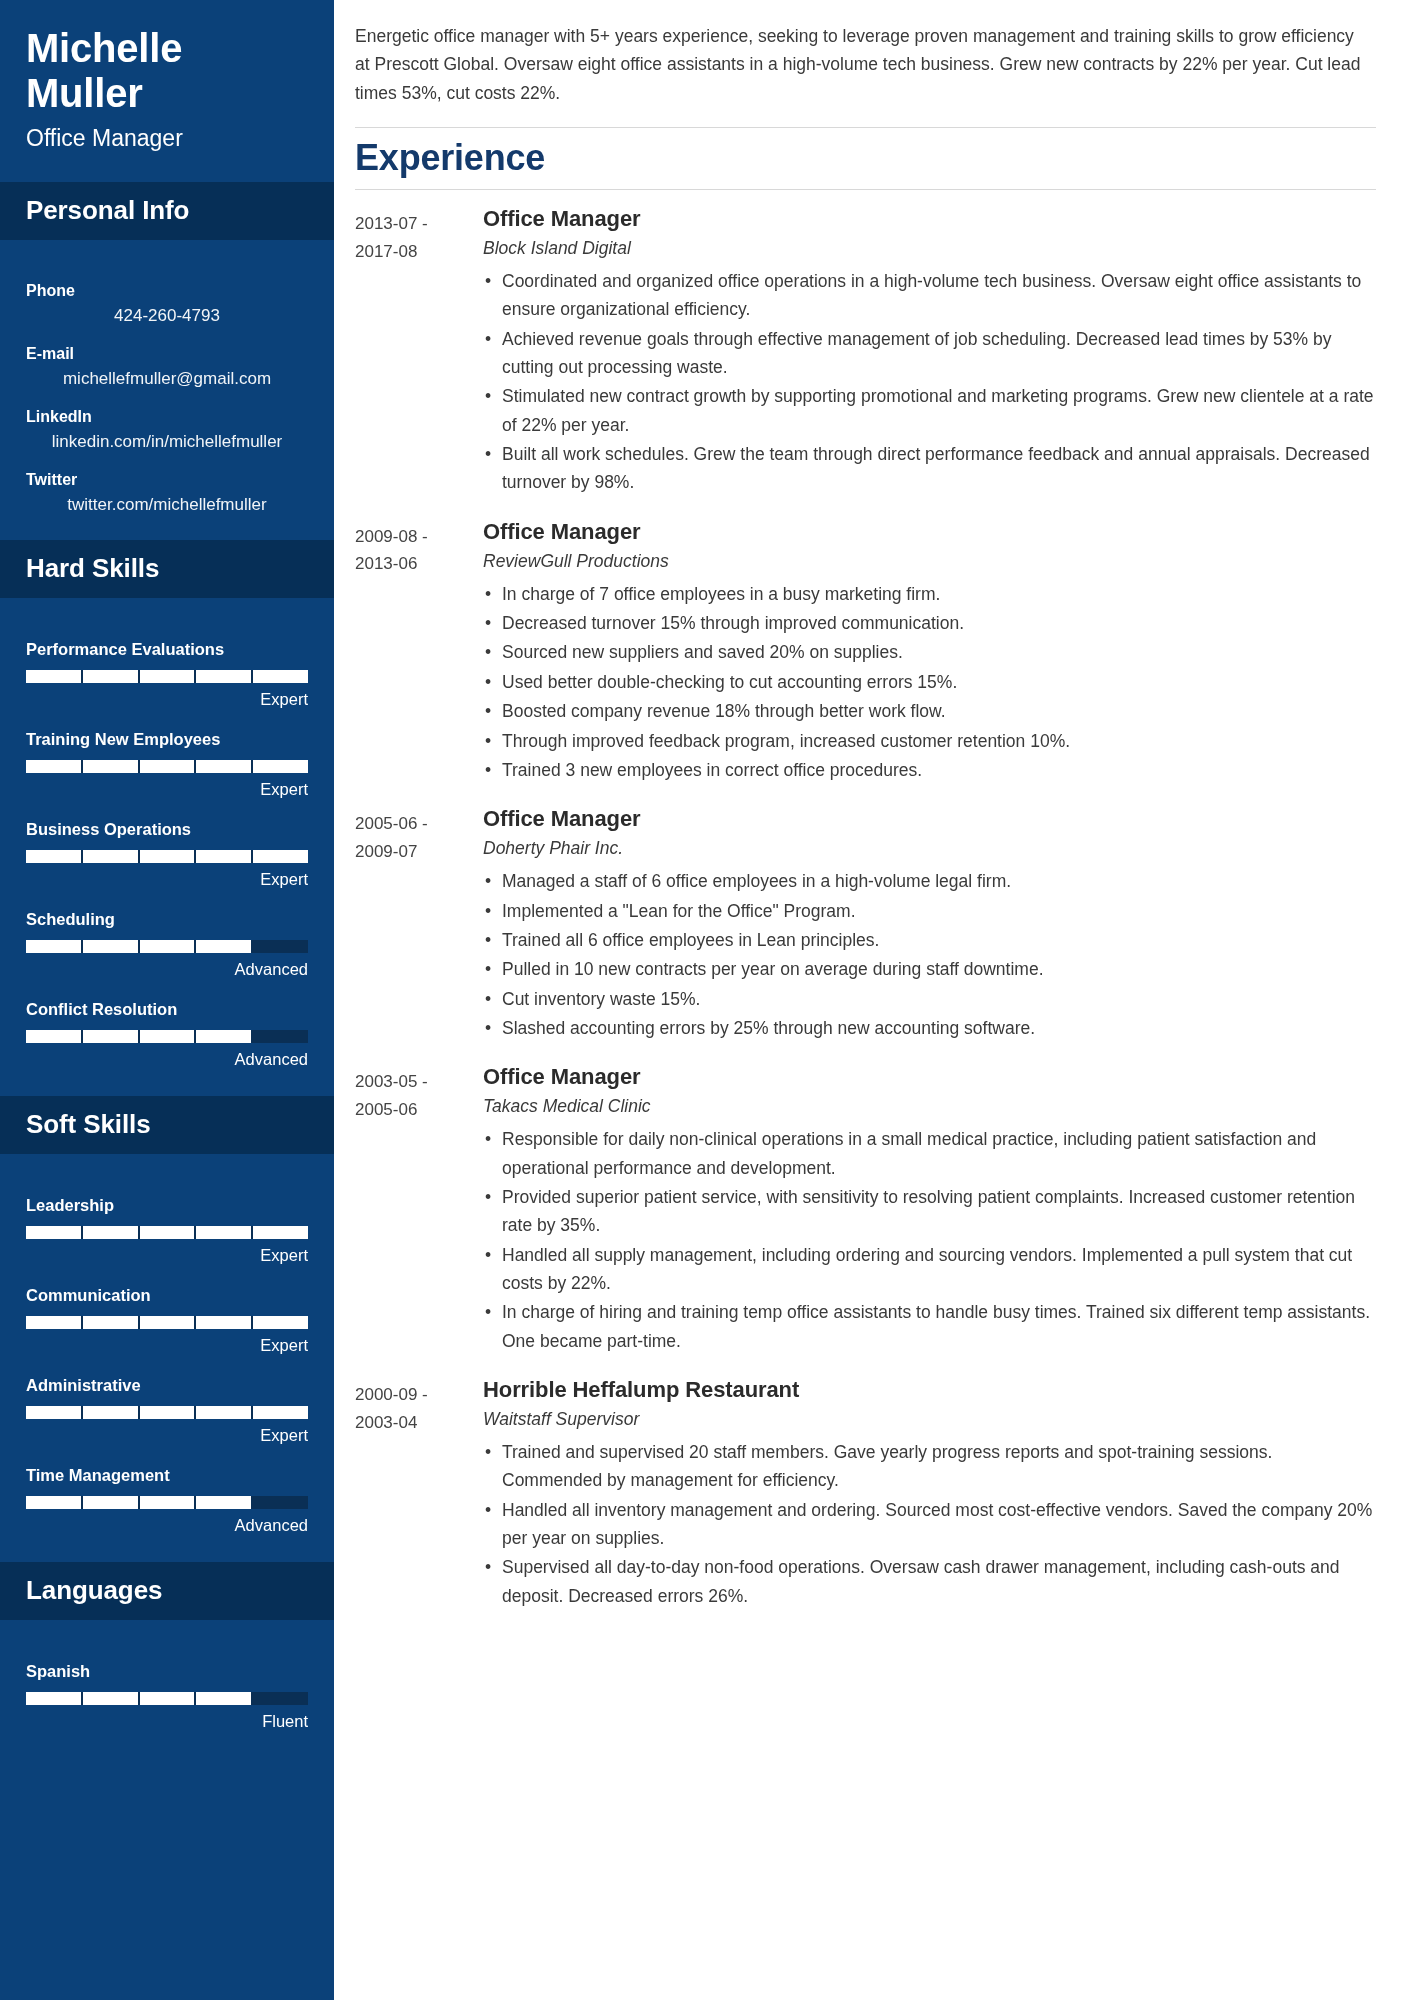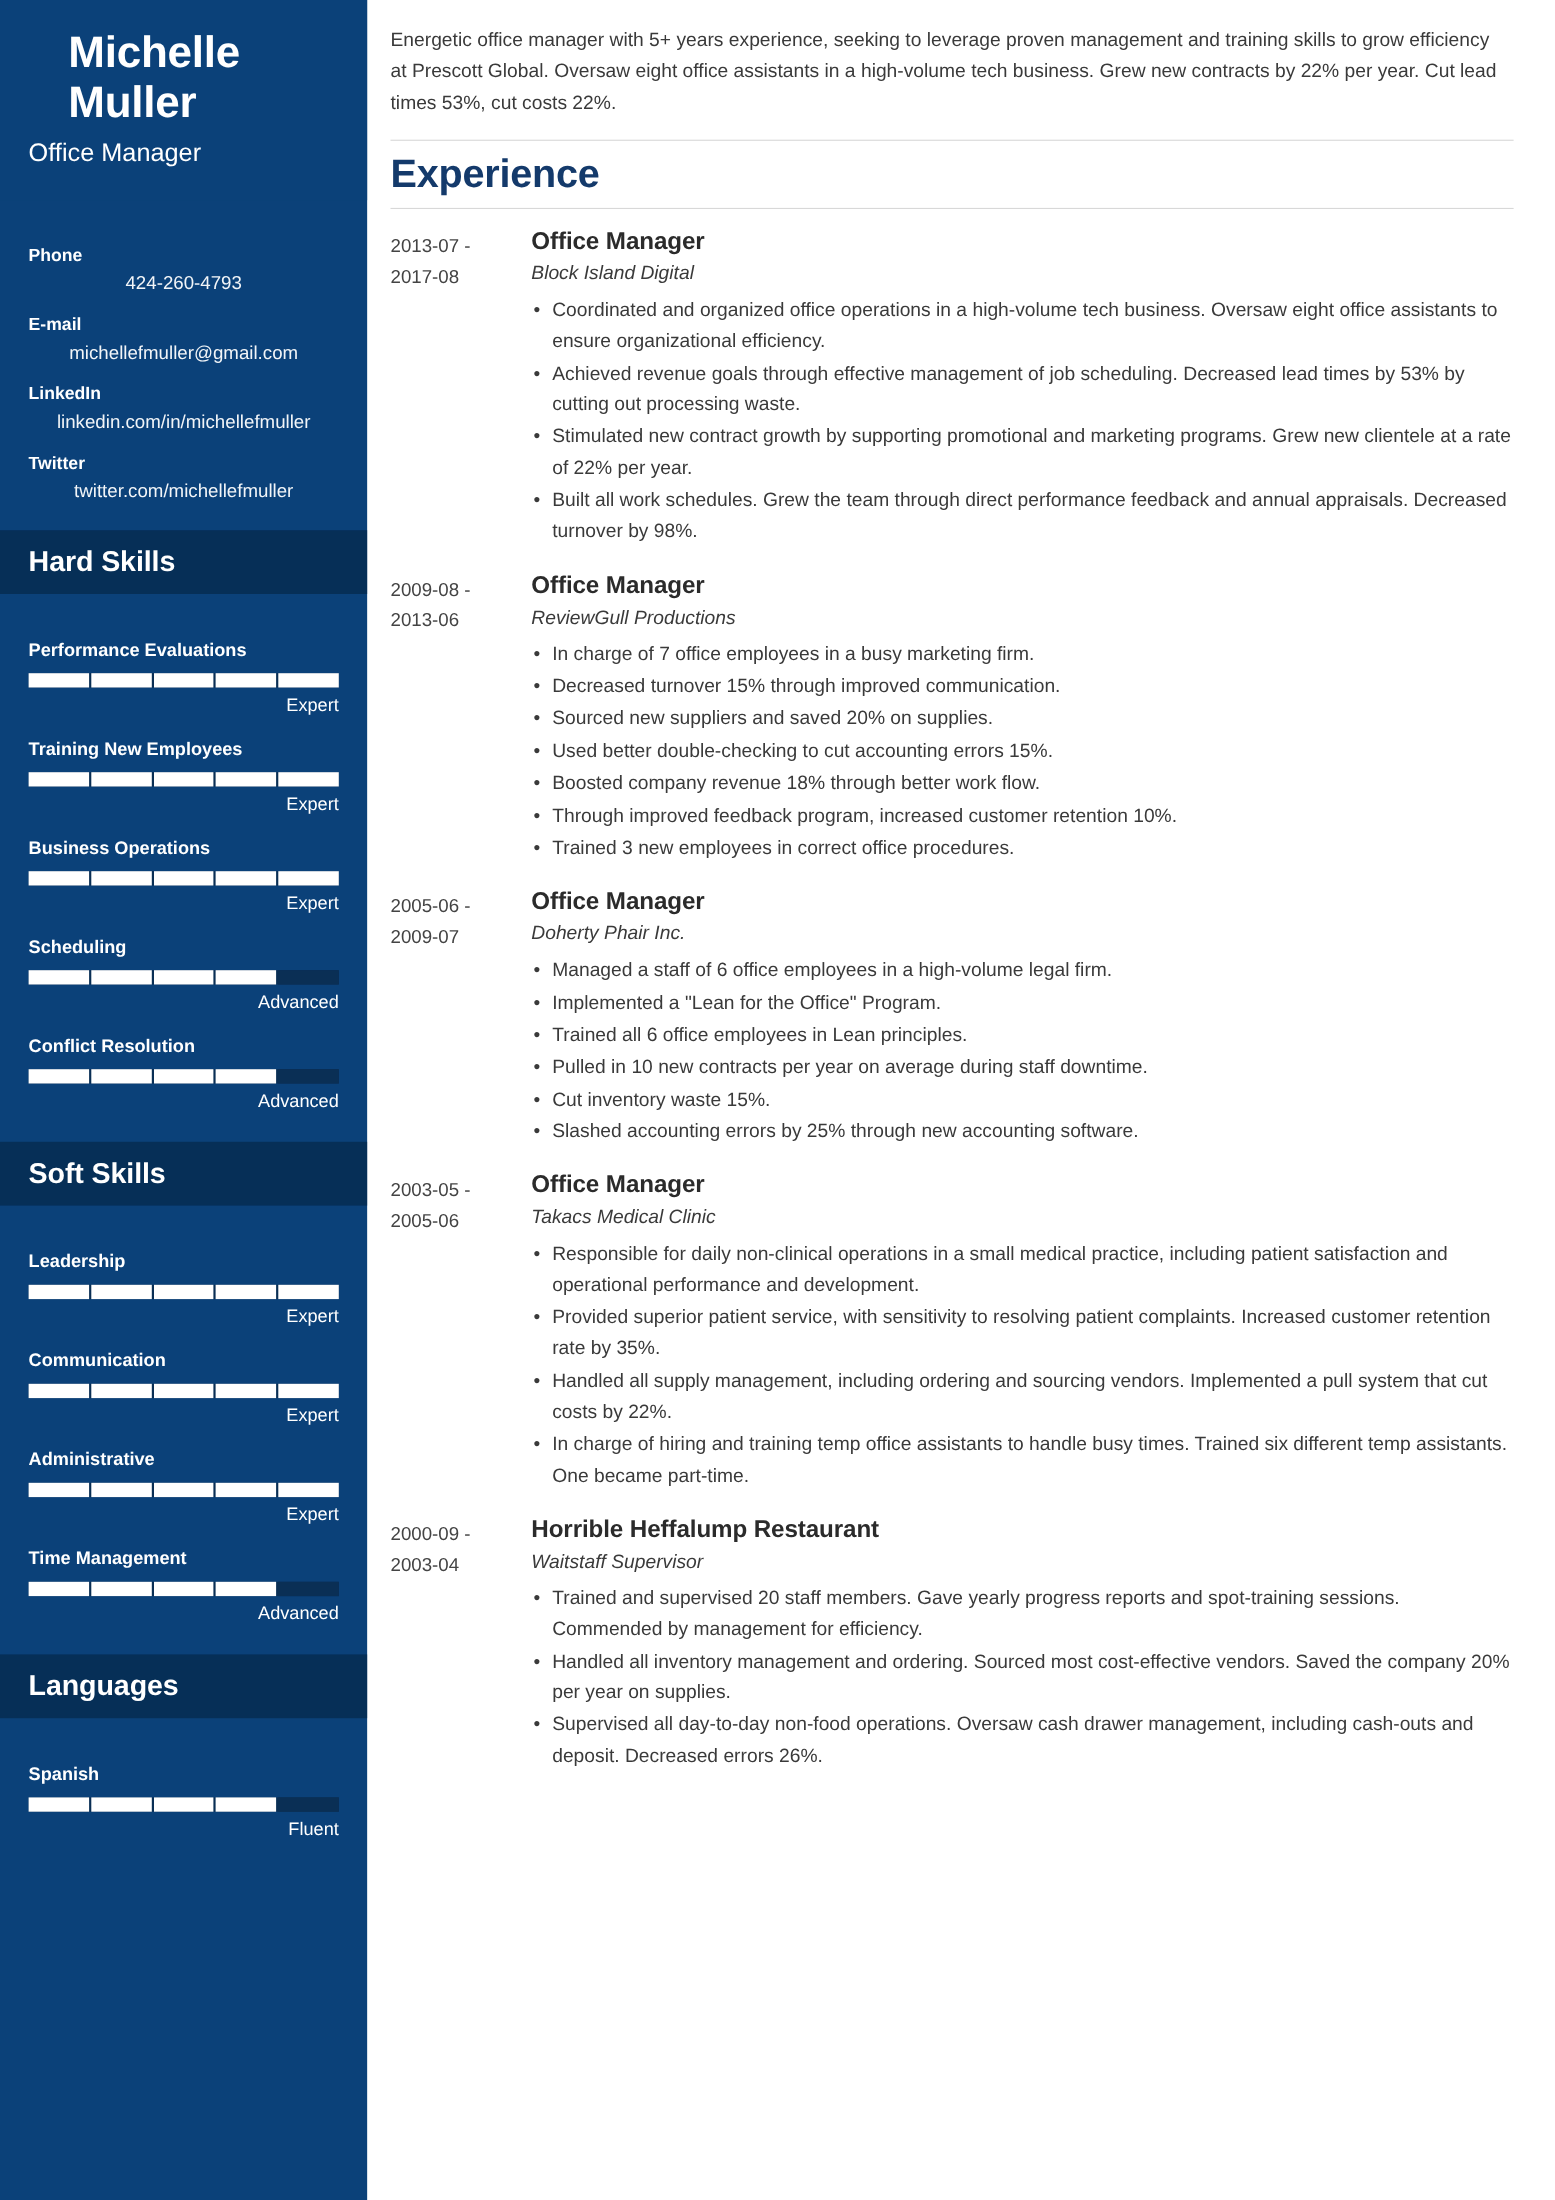--- a/index.html
+++ b/index.html
@@ -28,21 +28,20 @@
   .name-block {
     padding: 26px 26px 30px 26px;
     background: #0b4179;
   }
   .full-name {
     font-size: 40px;
     font-weight: bold;
     line-height: 1.12;
     letter-spacing: -0.2px;
     color: #ffffff;
-    margin-left: 36px;
   }
   .job-title {
     margin-top: 9px;
     font-size: 23px;
     font-weight: normal;
     color: #ffffff;
   }
   .sb-section-head {
     background: #062f57;
     padding: 13px 26px 14px 26px;
@@ -169,20 +168,21 @@
 
 <div class="resume">
 
   <aside class="sidebar">
 
     <div class="name-block">
       <div class="full-name">Michelle Muller</div>
       <div class="job-title">Office Manager</div>
     </div>
 
+    <div class="sb-section-head">Personal Info</div>
     <div class="sb-body" id="contact-list">
         <div class="contact-item">
           <div class="contact-label">Phone</div>
           <div class="contact-value">424-260-4793</div>
         </div>
         <div class="contact-item">
           <div class="contact-label">E-mail</div>
           <div class="contact-value">michellefmuller@gmail.com</div>
         </div>
         <div class="contact-item">

